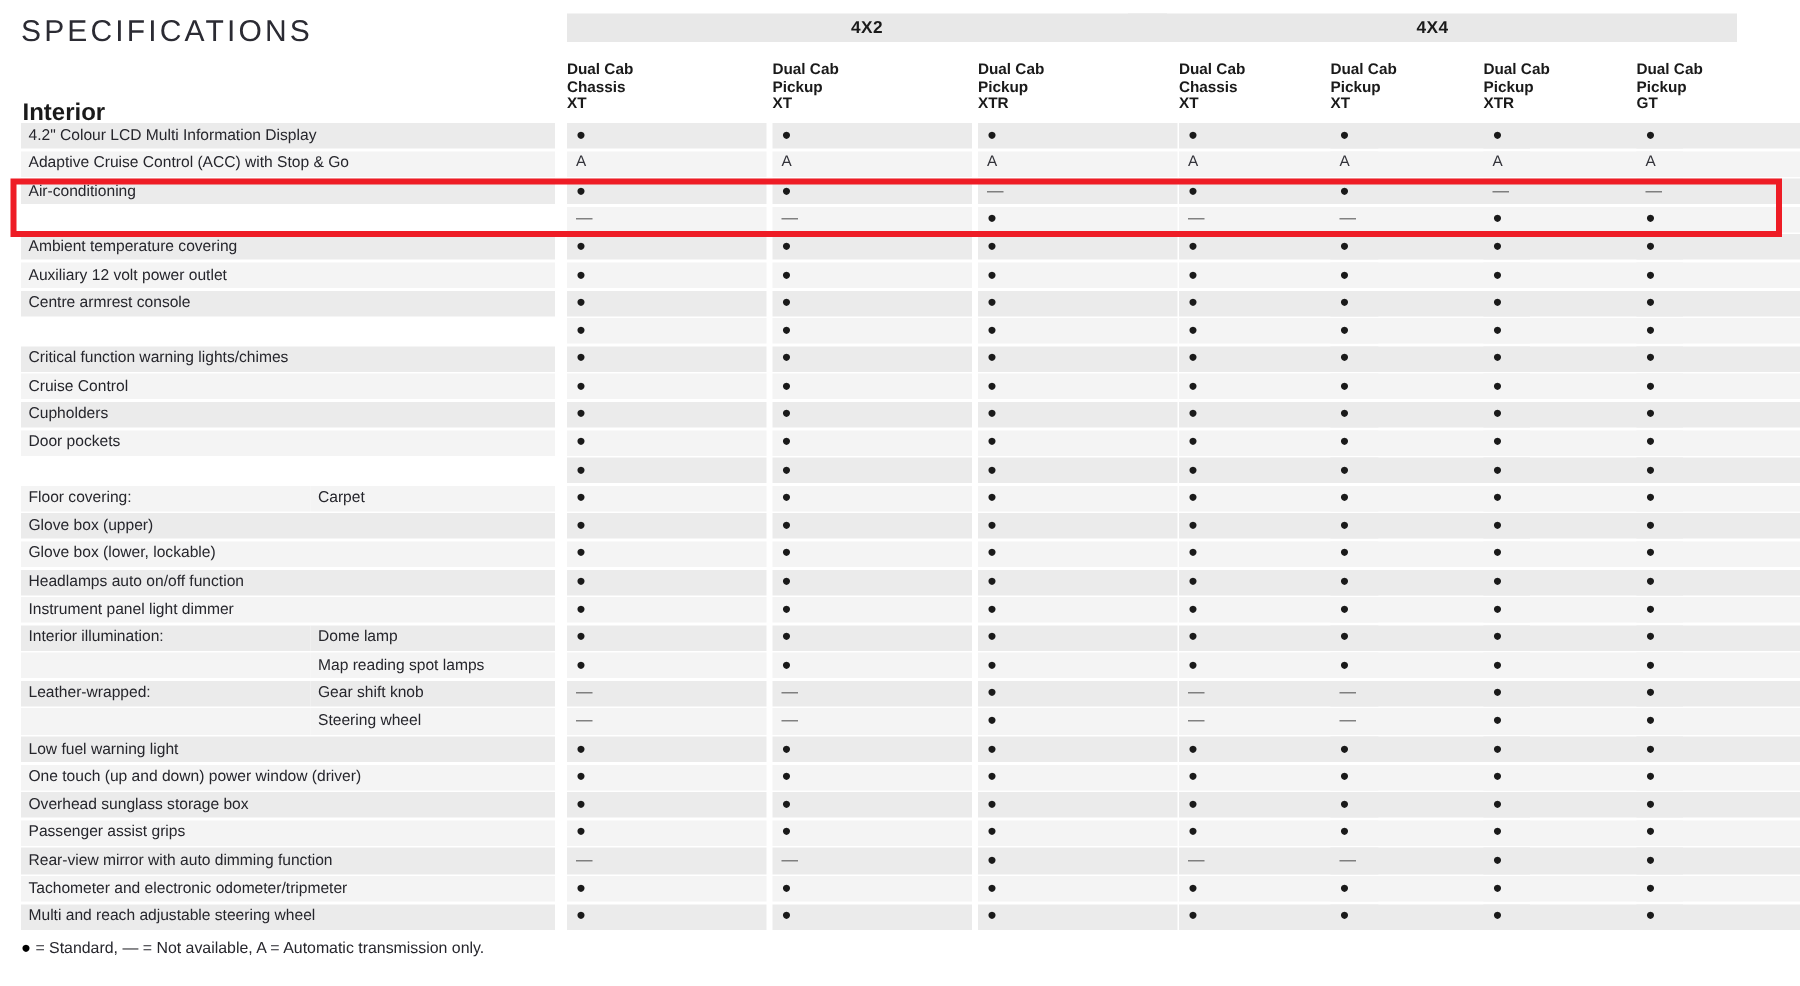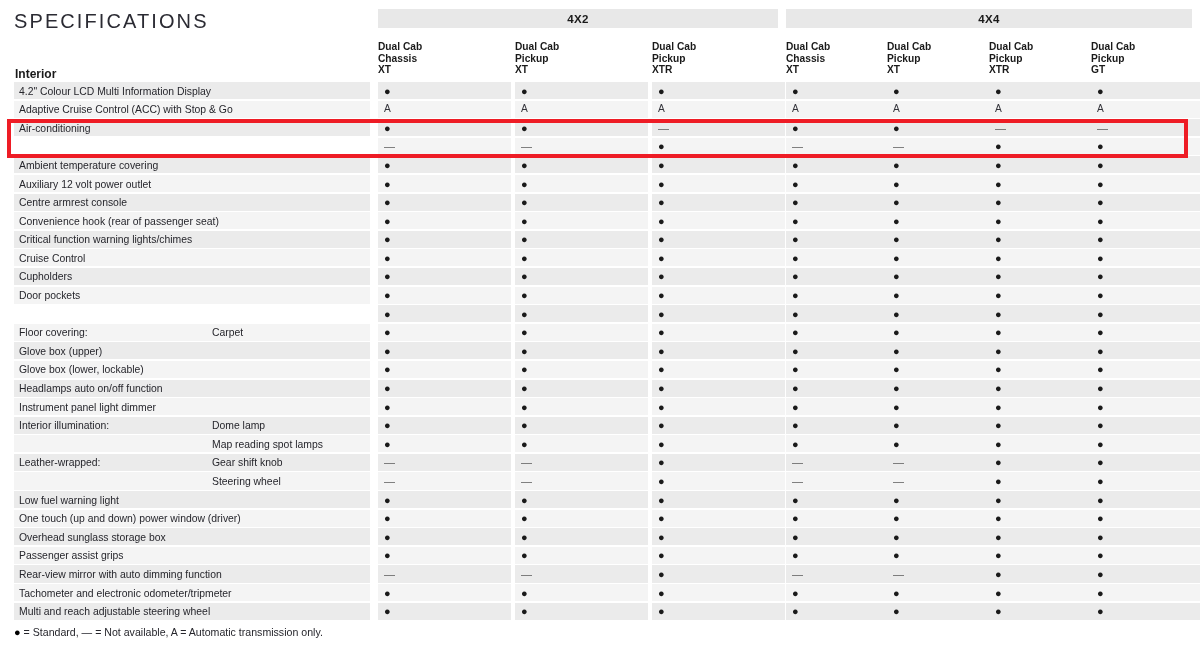--- a/index.html
+++ b/index.html
@@ -36,39 +36,39 @@
     background: #e8e8e8;
     color: #1a1a1a;
     font-size: 11.5px;
     font-weight: bold;
     display: flex;
     align-items: center;
     justify-content: center;
     letter-spacing: 0.3px;
   }
   #band-4x2 { left: 378px; width: 400px; }
-  #band-4x4 { left: 786px; width: 406px; }
+  #band-4x4 { left: 752px; width: 406px; }
 
   
   .col-head {
     position: absolute;
     top: 41px;
     font-size: 10.2px;
     font-weight: bold;
     color: #1a1a1a;
     line-height: 11.6px;
     white-space: pre-line;
   }
 
   
   #section-label {
     position: absolute;
     left: 15px;
     top: 67px;
-    font-size: 12px;
+    font-size: 16px;
     font-weight: bold;
     color: #1a1a1a;
   }
 
   
   #grid {
     position: absolute;
     left: 0;
     top: 82px;
     width: 1200px;
@@ -354,23 +354,20 @@
           <span class="vmark dot">●</span>
         </div>
         <div class="cellbox vcell" style="left: 989px;">
           <span class="vmark dot">●</span>
         </div>
         <div class="cellbox vcell" style="left: 1091px;">
           <span class="vmark dot">●</span>
         </div>
       </div>
       <div class="row">
-        <div class="cellbox lbl-wide alt">
-          <span class="lbl-text">Convenience hook (rear of passenger seat)</span>
-        </div>
         <div class="cellbox vcell alt" style="left: 378px;">
           <span class="vmark dot">●</span>
         </div>
         <div class="cellbox vcell alt" style="left: 515px;">
           <span class="vmark dot">●</span>
         </div>
         <div class="cellbox vcell alt" style="left: 652px;">
           <span class="vmark dot">●</span>
         </div>
         <div class="cellbox vcell alt" style="left: 786px;">

